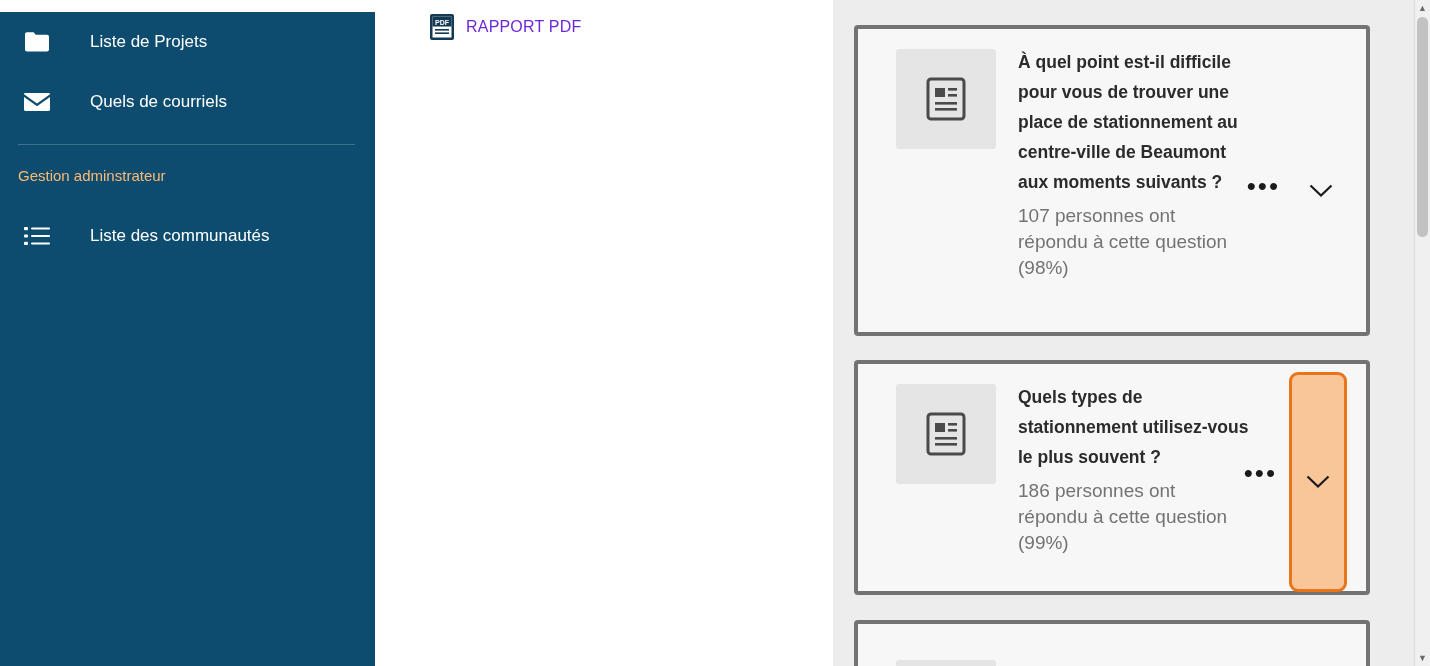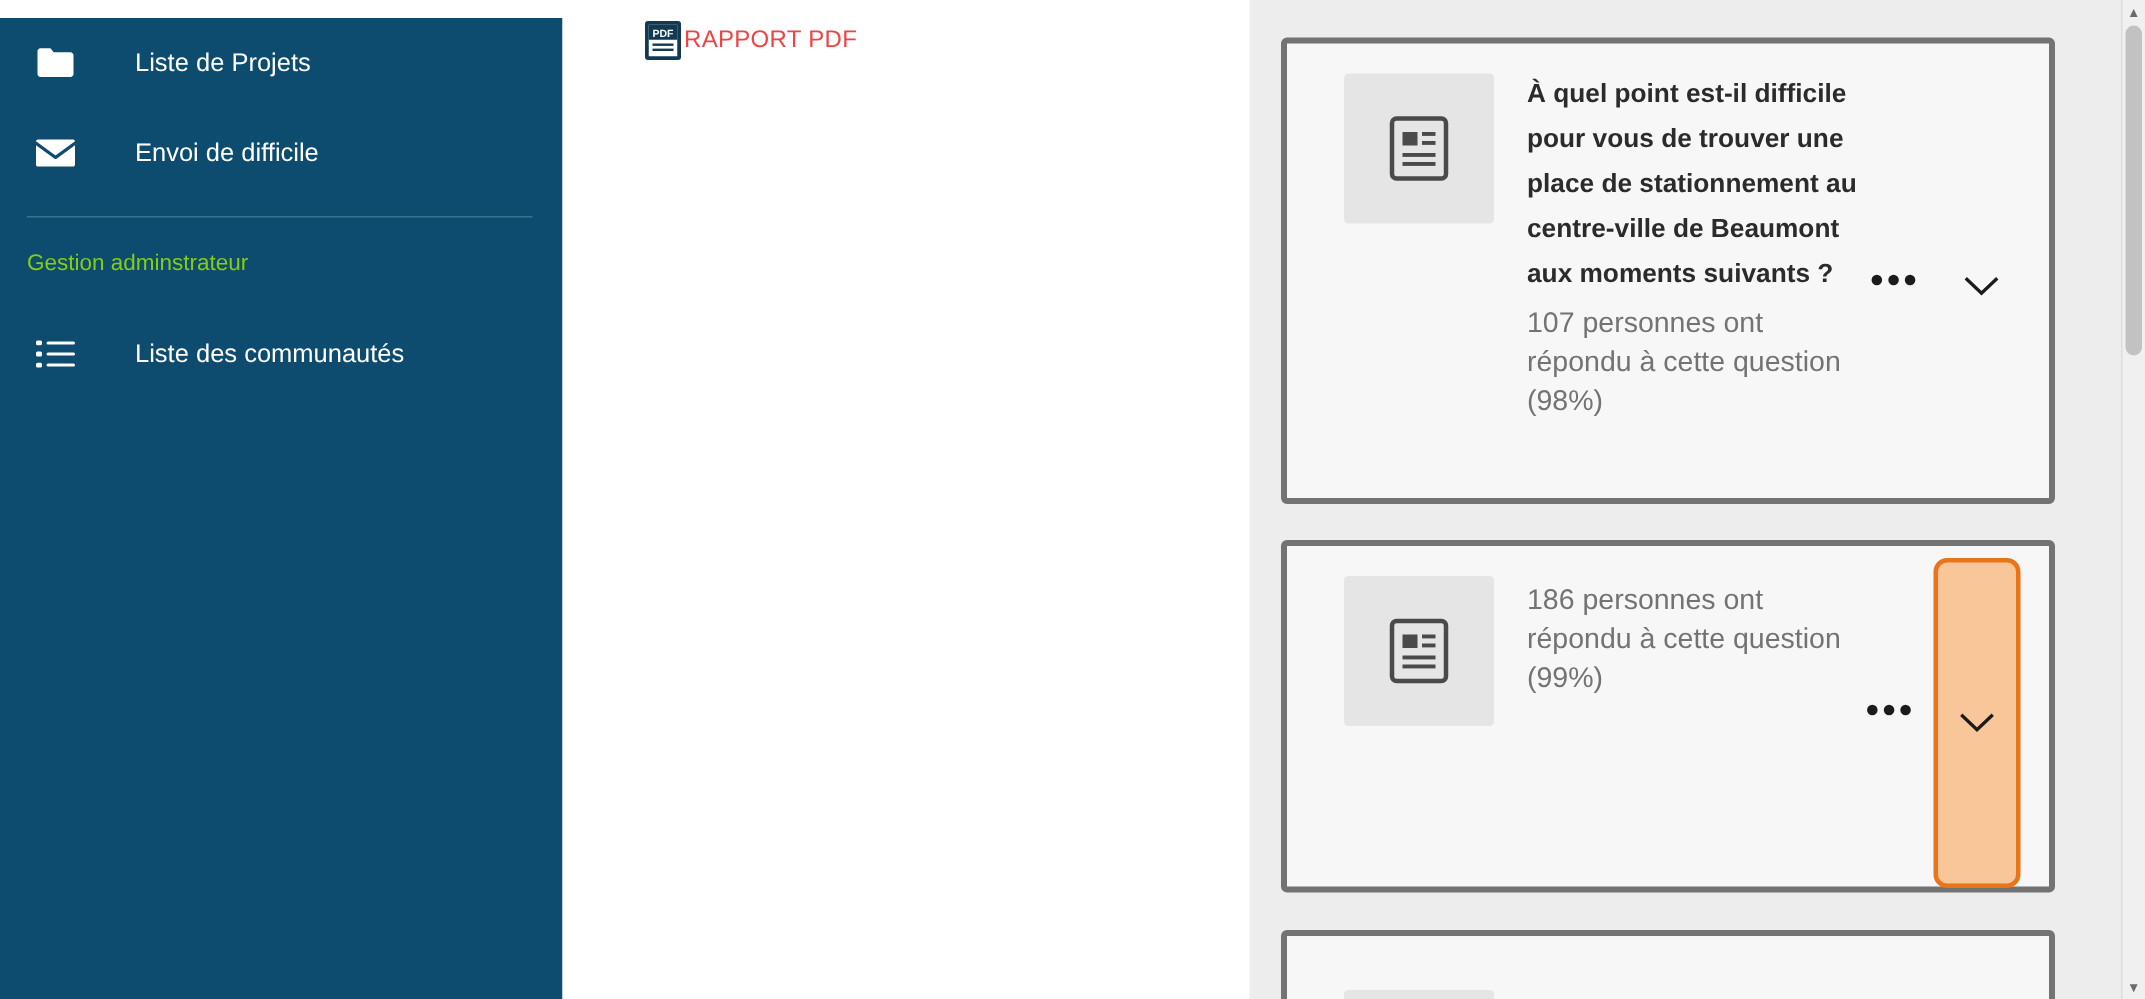--- a/index.html
+++ b/index.html
@@ -50,21 +50,21 @@
   }
   .sidebar-divider {
     height: 1px;
     background: #3d7190;
     margin: 12px 20px 0 18px;
   }
   .sidebar-section {
     margin-top: 22px;
     padding-left: 18px;
     font-size: 15px;
-    color: #84cc16;
+    color: #fdba74;
   }
 
   
   .center-col {
     position: absolute;
     left: 375px;
     top: 0;
     width: 458px;
     height: 666px;
     background: #ffffff;
@@ -75,23 +75,23 @@
     padding: 14px 0 0 55px;
     cursor: pointer;
   }
   .pdf-icon {
     width: 24px;
     height: 26px;
     position: relative;
     flex: 0 0 auto;
   }
   .pdf-label {
-    margin-left: 2px;
+    margin-left: 12px;
     font-size: 16px;
-    color: #ef4444;
+    color: #6d28d9;
     letter-spacing: .2px;
   }
 
   
   .right-panel {
     position: absolute;
     left: 833px;
     top: 0;
     width: 581px;
     height: 666px;
@@ -219,21 +219,21 @@
     </span>
     <span class="nav-label">Liste de Projets</span>
   </div>
 
   <div class="nav-item">
     <span class="nav-icon">
       <svg width="28" height="20" viewBox="0 0 28 20" fill="#ffffff">
           <path d="M1 2.2C1 1.5 1.6 1 2.3 1h23.4c.7 0 1.3.5 1.3 1.2L14 11.6 1 2.2zM1 4.9l12.4 8.9c.4.3.9.3 1.3 0L27 4.9v12.9c0 .7-.6 1.2-1.3 1.2H2.3C1.6 19 1 18.5 1 17.8V4.9z"></path>
         </svg>
     </span>
-    <span class="nav-label">Envoi de difficile</span>
+    <span class="nav-label">Quels de courriels</span>
   </div>
 
 
   <div class="sidebar-divider"></div>
 
   <div class="sidebar-section">Gestion adminstrateur</div>
 
   <div class="nav-item" style="margin-top:22px;">
     <span class="nav-icon">
       <svg width="26" height="20" viewBox="0 0 26 20" fill="#ffffff">
@@ -297,20 +297,21 @@
       <svg width="40" height="44" viewBox="0 0 40 44">
         <rect x="2" y="2" width="36" height="40" rx="3" fill="none" stroke="#4a4a4a" stroke-width="3"></rect>
         <rect x="9" y="11" width="10" height="9" fill="#4a4a4a"></rect>
         <rect x="22" y="11" width="9" height="2.6" fill="#4a4a4a"></rect>
         <rect x="22" y="17" width="9" height="2.6" fill="#4a4a4a"></rect>
         <rect x="9" y="25" width="22" height="2.6" fill="#4a4a4a"></rect>
         <rect x="9" y="31" width="22" height="2.6" fill="#4a4a4a"></rect>
       </svg>
     </div>
     <div class="q-body">
+      <div class="q-title">Quels types de stationnement utilisez-vous le plus souvent ?</div>
       <div class="q-sub">186 personnes ont répondu à cette question (99%)</div>
     </div>
     <div class="q-actions" style="top:8px; right:19px; height:220px;">
       <span class="dots" style="align-self:center; padding-bottom:18px;">•••</span>
       <span class="chev-wrap highlight">
         <svg class="chev" width="24" height="14" viewBox="0 0 24 14">
             <path d="M1.5 1.5L12 11.5 22.5 1.5" fill="none" stroke="#1b1b1b" stroke-width="2.2"></path>
           </svg>
       </span>
     </div>

